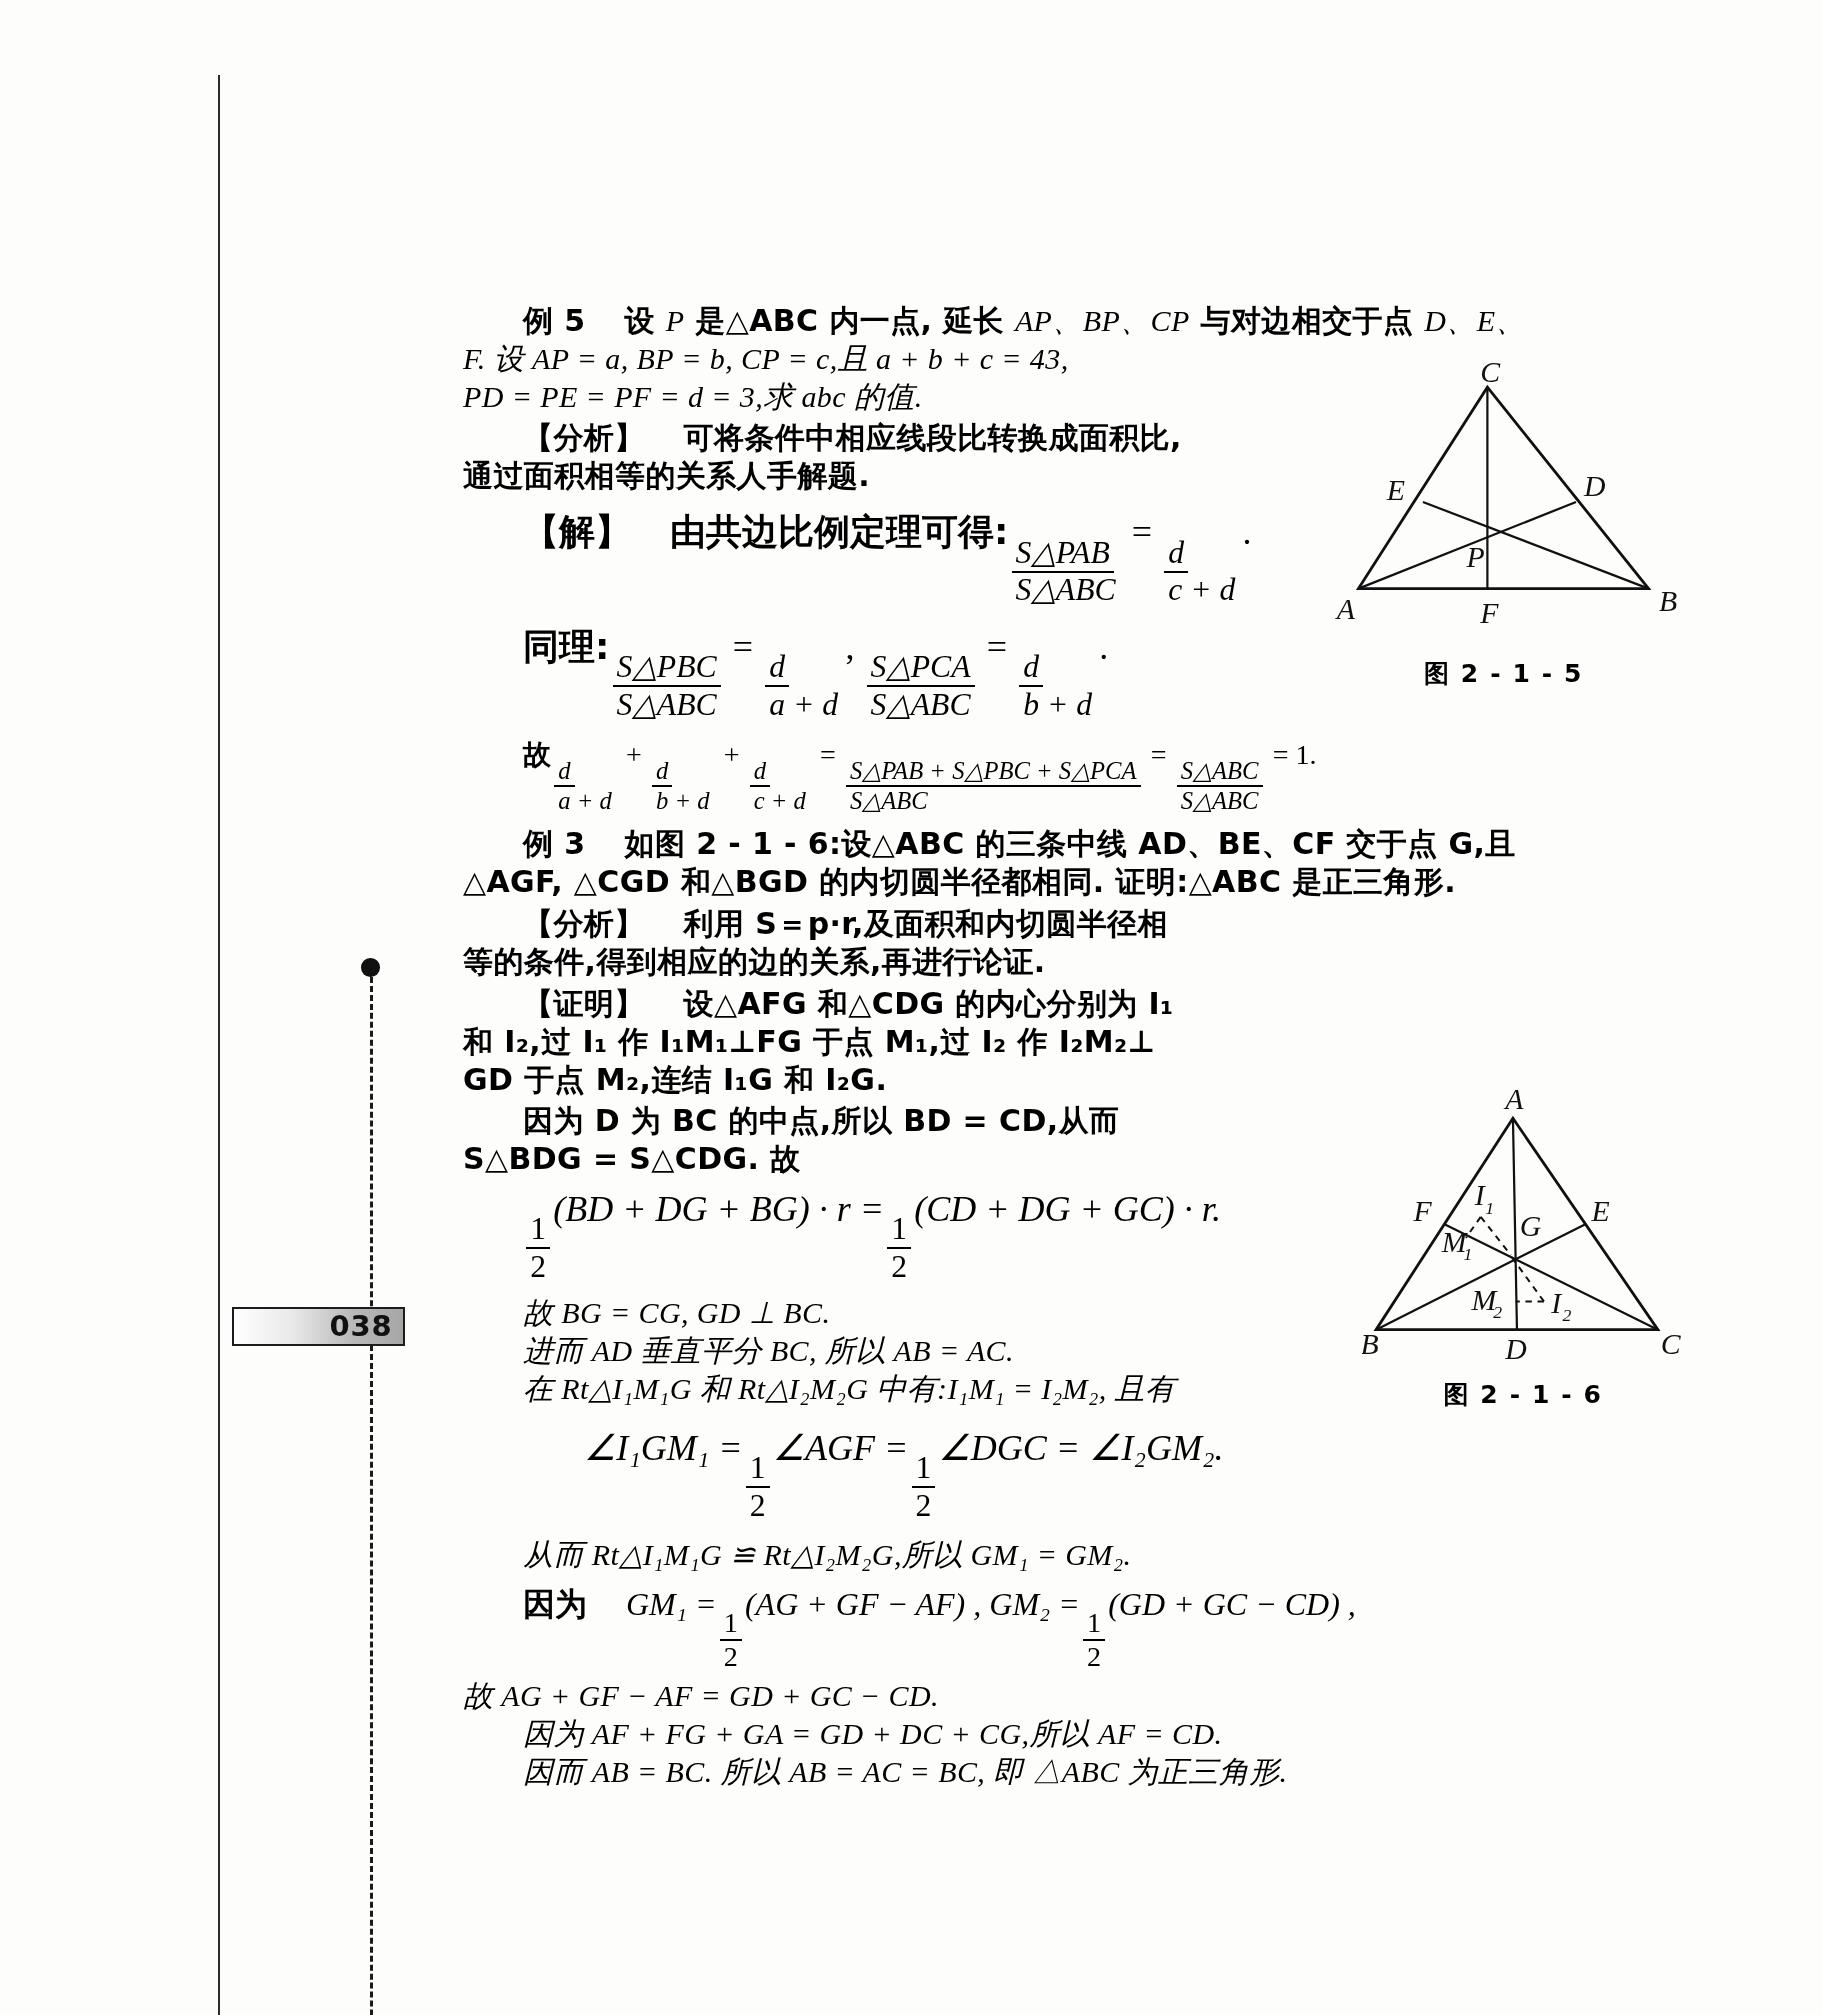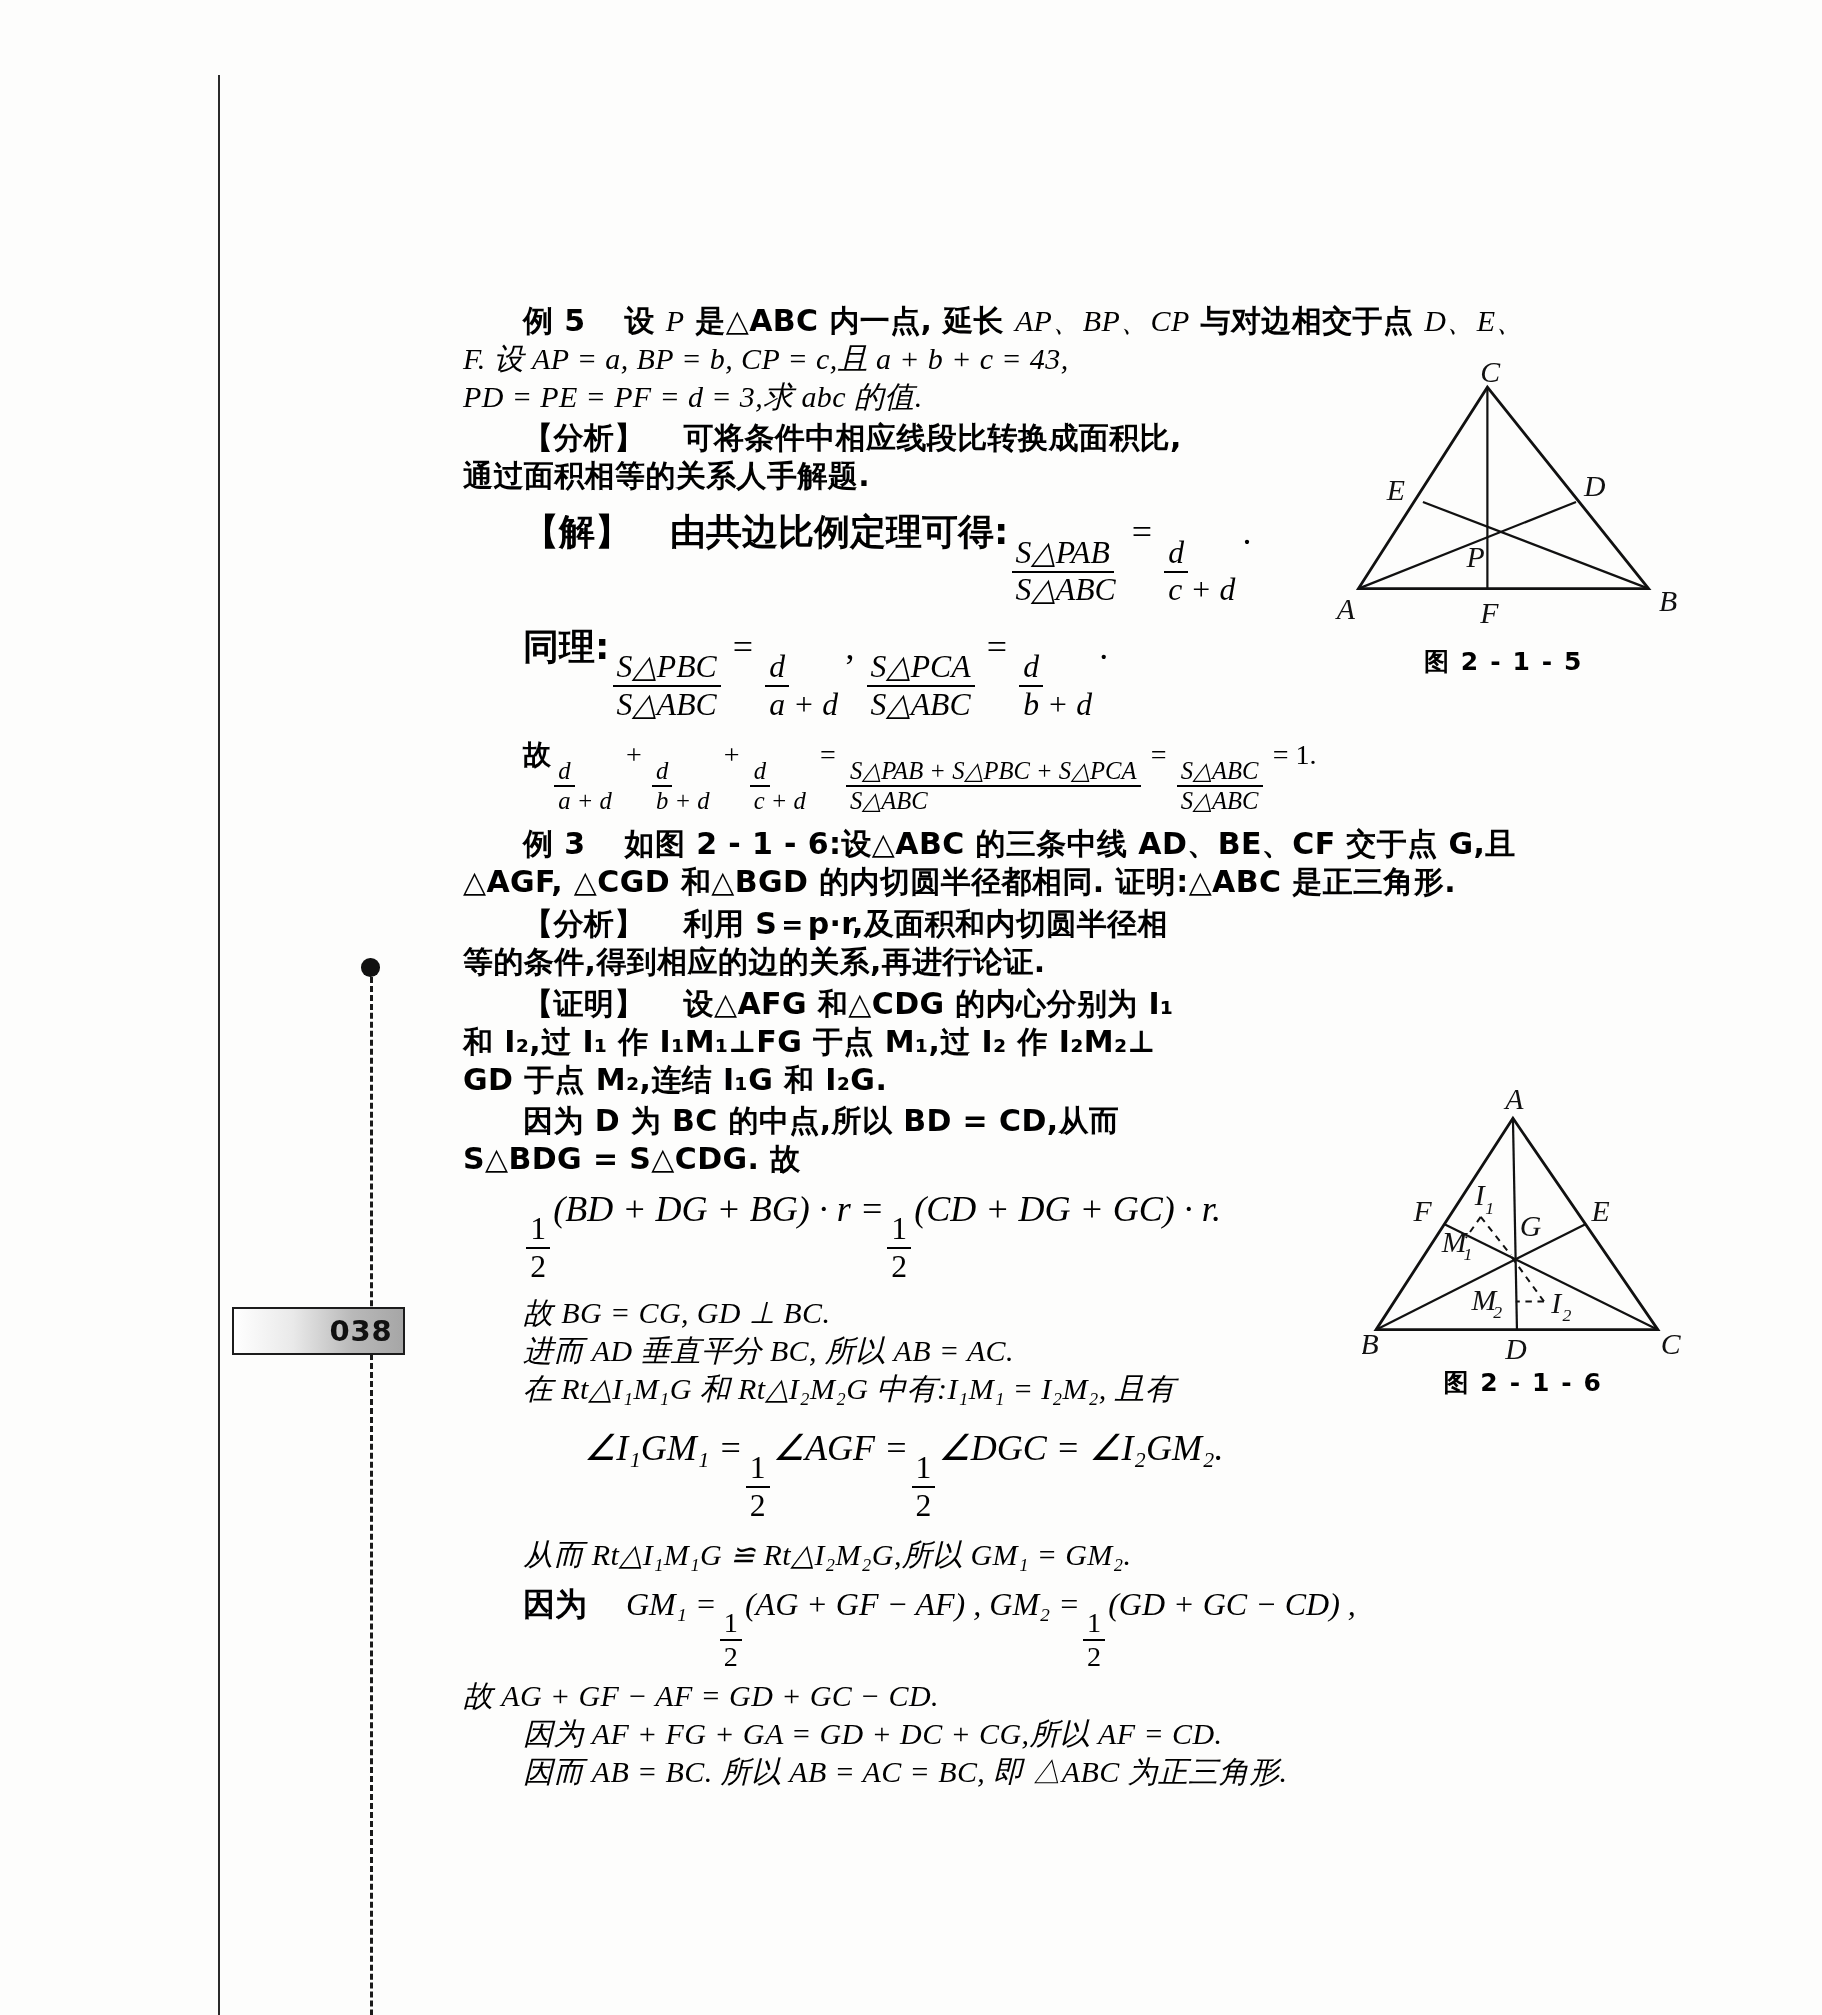--- a/index.html
+++ b/index.html
@@ -44,21 +44,21 @@
     height: 18.5px;
     background: #111;
     border-radius: 50%;
   }
 
   .folio {
     position: absolute;
     left: 232px;
     top: 1307px;
     width: 173px;
-    height: 48px;
+    height: 39px;
     border: 2.4px solid #1c1c1c;
     background: linear-gradient(to right, #ffffff 0%, #e9e9e9 35%, #b9b9b9 70%, #a6a6a6 100%);
     display: flex;
     align-items: center;
     justify-content: flex-end;
     box-sizing: border-box;
   }
   .folio span {
     font-family: "DejaVu Sans", sans-serif;
     font-weight: 700;
@@ -106,21 +106,21 @@
 
   
   .fig {
     position: absolute;
   }
   .figcap {
     text-align: center;
     font-family: "DejaVu Sans", sans-serif;
     font-weight: 700;
     font-size: 25px;
-    margin-top: 0;
+    margin-top: 12px;
     letter-spacing: 1.6px;
   }
   svg { display: block; }
   .stroke { stroke: #111; stroke-width: 7; fill: none; stroke-linecap: round; }
   .thin { stroke: #111; stroke-width: 5.5; fill: none; }
   .dash { stroke: #111; stroke-width: 5; fill: none; stroke-dasharray: 16 14; }
   .plabel { font-family: "Liberation Serif", serif; font-style: italic; font-size: 74px; fill: #111; }
   .plabel.sm { font-size: 66px; }
 </style>
 </head>

